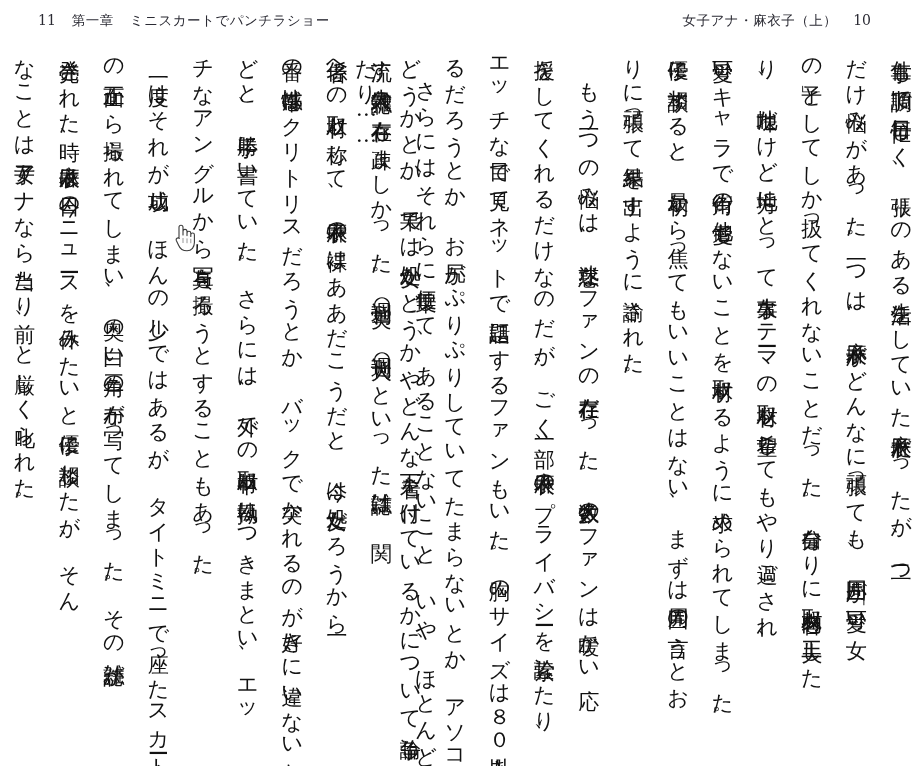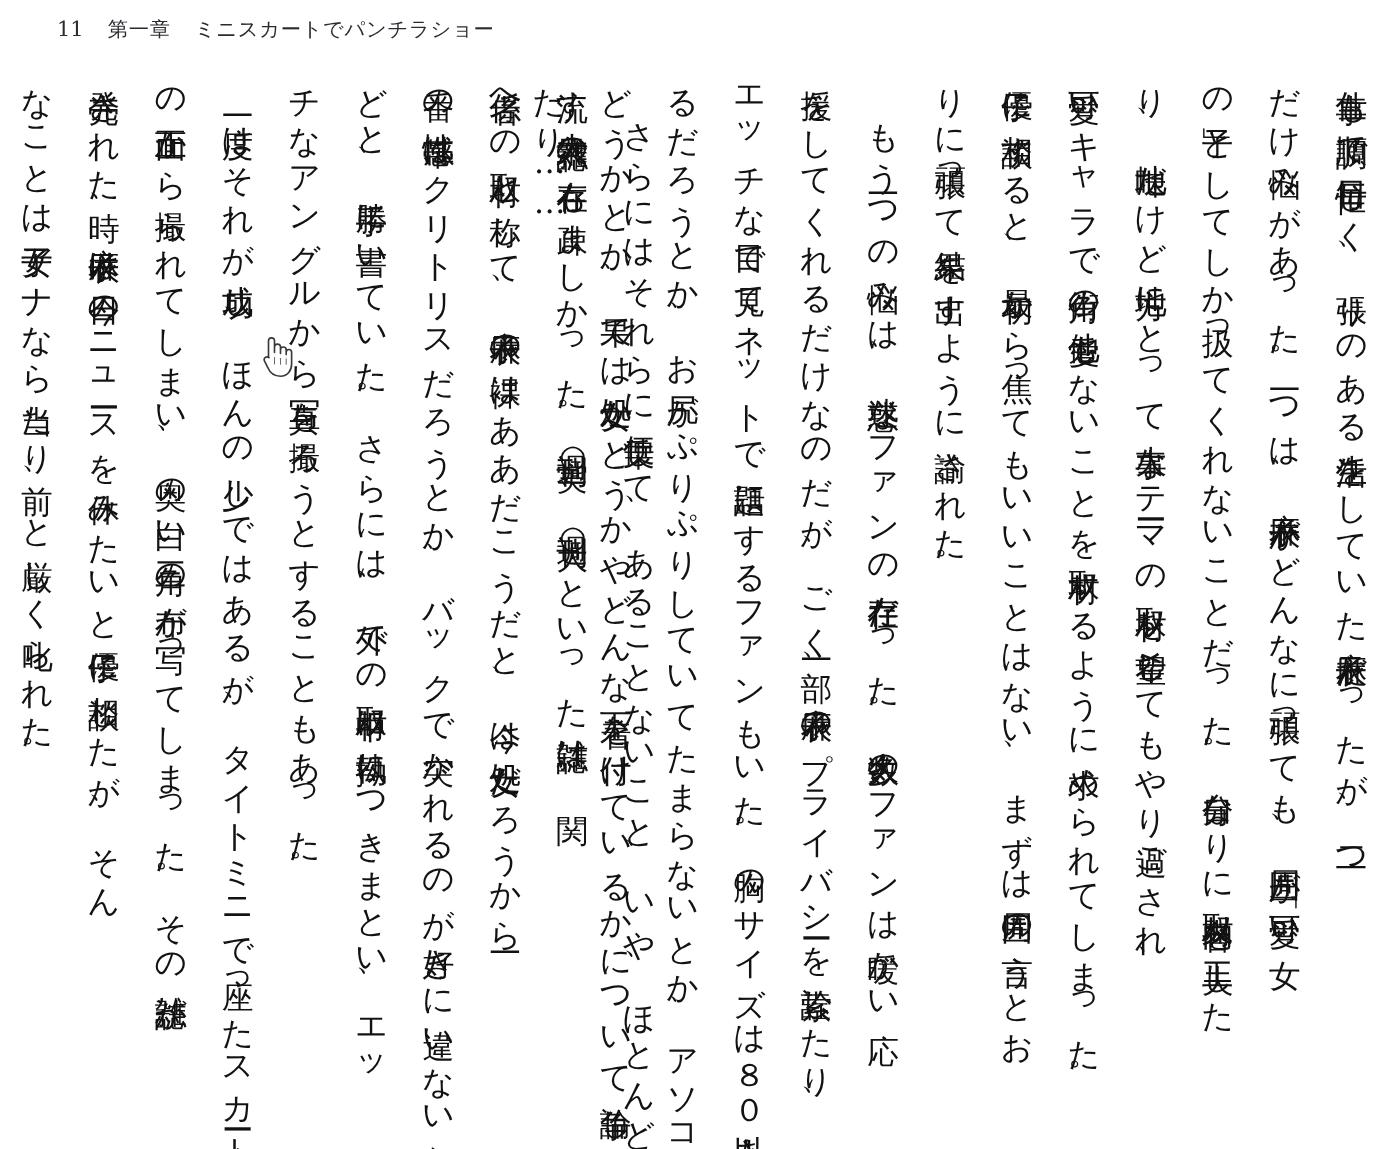--- a/index.html
+++ b/index.html
@@ -90,20 +90,23 @@
 </style>
 </head>
 <body>
 
 <div id="spread">
 
   <div class="header-row">
     <div class="head head-left noselect">
       <span class="folio">11</span><span class="gap"></span><span>第一章</span><span class="gap"></span><span>ミニスカートでパンチラショー</span>
     </div>
+    <div class="head head-right noselect">
+      <span>女子アナ・麻衣子（上）</span><span class="gap"></span><span class="folio">10</span>
+    </div>
   </div>
 
   <div class="page page-right noselect" id="page-right">
       <div class="col">仕事も順調で毎日忙しく、張りのある生活をしていた麻衣子だったが、二つ</div>
       <div class="col">だけ悩みがあった。一つは、麻衣子がどんなに頑張っても、周囲が「可愛い女</div>
       <div class="col">の子」としてしか扱ってくれないことだった。自分なりに取材内容を工夫した</div>
       <div class="col">り、地味だけど地方にとって大事なテーマの取材を希望してもやり過ごされ、</div>
       <div class="col">可愛いキャラで街角の他愛もないことを取材するように求められてしまった。</div>
       <div class="col">優子に相談すると、最初から焦ってもいいことはない、まずは周囲の言うとお</div>
       <div class="col">りに頑張って結果を出すように諭された。</div>

